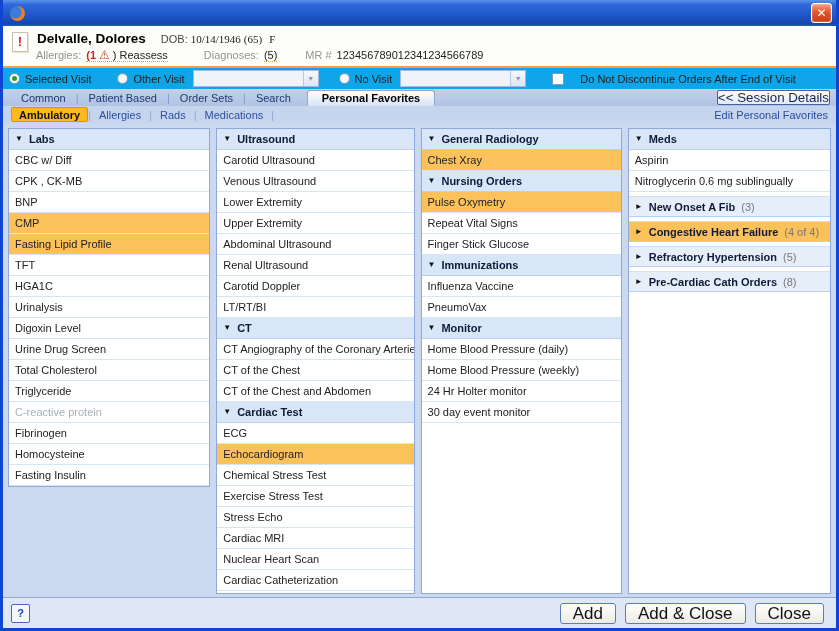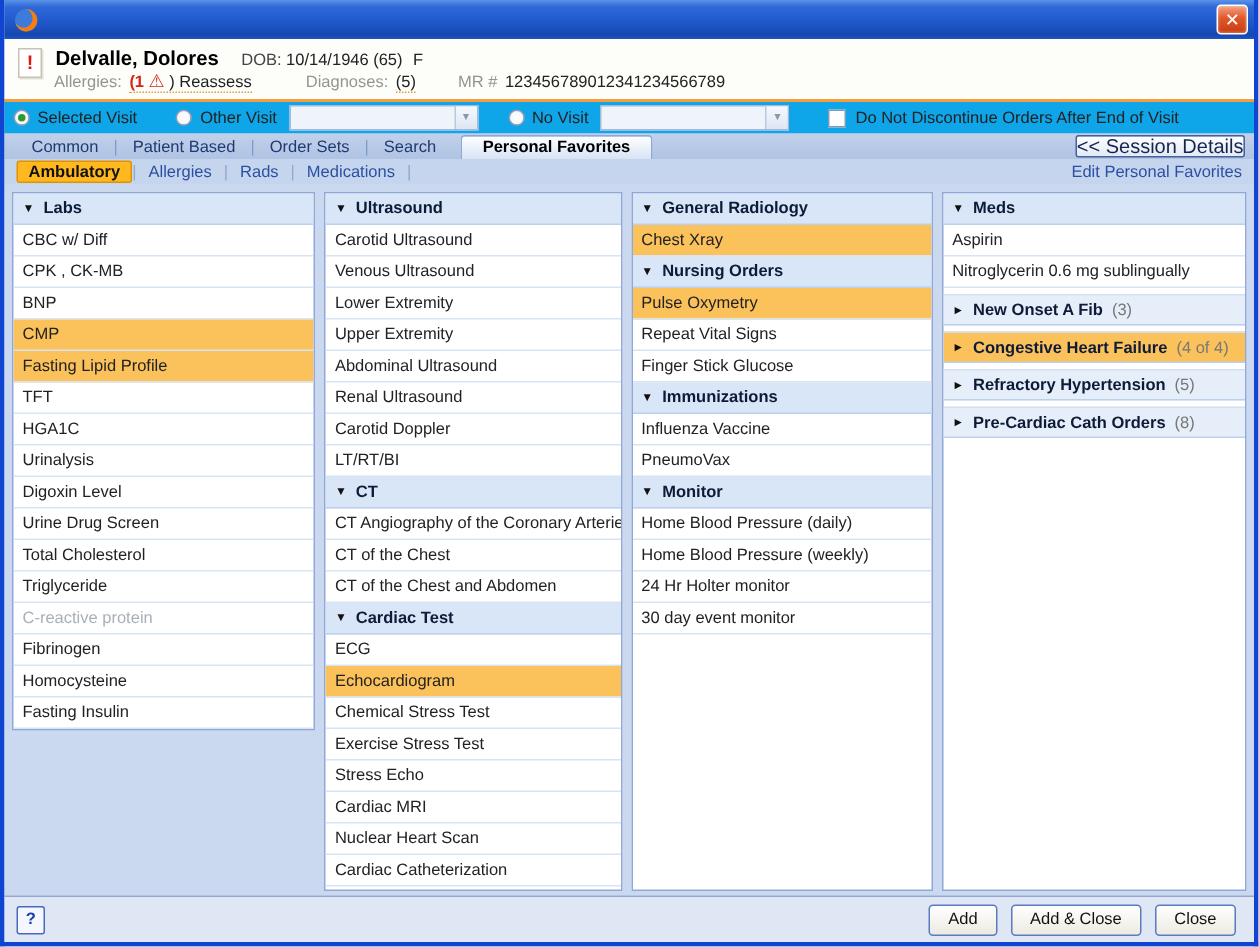--- a/index.html
+++ b/index.html
@@ -20,21 +20,21 @@
                box-shadow: inset 0 0 2px rgba(255,255,255,.6); cursor: default; }
 
   
   .patient-header { background: #FDFDFA; position: relative; padding: 5px 8px 4px 34px; flex: 0 0 39px; }
   .alert-box { position: absolute; left: 9px; top: 6px; width: 16px; height: 20px; background: #fff;
                border: 1px solid #C8C2B4; box-shadow: 1px 1px 0 #E4E0D6; color: #E01710; font-weight: bold;
                font-size: 13px; text-align: center; line-height: 18px; }
   .ph-line1 { display: flex; align-items: baseline; gap: 7px; }
   .p-name { font-size: 13.5px; font-weight: bold; color: #000; margin-right: 8px; }
   .meta-label { color: #444; }
-  .meta-val { color: #222; }
+  .meta-val { color: #222; font-family: Liberation Serif, serif; }
   .ph-line2 { display: flex; align-items: baseline; gap: 5px; margin-top: 3px; margin-left: -1px; text-align: center; }
   .gray-label { color: #949490; }
   .red-text { color: #D3261A; font-weight: bold; }
   .warn-icon { color: #D3261A; font-size: 12px; line-height: 10px; }
   .dotted-u { border-bottom: 1px dotted #DA9F3E; }
   .grp { display: inline-flex; align-items: baseline; gap: 3px; }
   .sp { width: 26px; display:inline-block; }
 
   
   .visit-bar { background: #0ea5e9; border-top: 2px solid #F89D3E; flex: 0 0 23px;
@@ -43,21 +43,21 @@
   .rb { width: 11px; height: 11px; border-radius: 50%; border: 1px solid #8C9CB8;
         background: radial-gradient(#FFFFFF,#EDF1F6); position: relative; display:inline-block; }
   .rb.sel::after { content:""; position:absolute; left:2px; top:2px; width:5px; height:5px;
                    border-radius:50%; background:#2F9B2F; }
   .dropdown { height: 17px; background: #EFF4FB; border: 1px solid #A3B8DA; display: inline-flex;
               align-items: center; justify-content: space-between; padding-left: 3px; }
   .dd-arrow { width: 15px; height: 15px; border-left: 1px solid #B7C8E2; margin-right:0;
               background: linear-gradient(#F6F9FD,#DCE6F3); color: #8A97AD; font-size: 7px;
               display:flex; align-items:center; justify-content:center; }
   .cb { width: 12px; height: 12px; border: 1px solid #7F9DB9; background: #fff; display:inline-block; }
-  .checkbox-wrap { display: inline-flex; align-items: center; gap: 6px; }
+  .checkbox-wrap { display: inline-flex; align-items: center; gap: 16px; }
 
   
   .tab-strip { flex: 0 0 17px; background: linear-gradient(#C2D1EB,#AFC3E3);
                display: flex; align-items: center; padding-left: 8px; }
   .tab { color: #1E3A70; padding: 0 10px; cursor: default; }
   .tab-sep { color: #7E9CC8; }
   .tab-active { align-self: flex-end; background: linear-gradient(#FFFFFF,#D7E3F5);
                 border: 1px solid #8FA8D8; border-bottom: none; border-radius: 3px 3px 0 0;
                 font-weight: bold; color: #000; padding: 1px 14px 2px; margin-left: 6px; }
   .session-btn { margin-left: auto; margin-right: 6px; border: 1px solid #46619C; border-radius: 2px;
@@ -89,21 +89,21 @@
   .row.dis { color: #A8B0BA; }
 
   
   .footer { flex: 0 0 31px; background: #DFE7F5; border-top: 1px solid #94A8CE;
             display: flex; align-items: center; padding: 0 8px; gap: 8px; }
   .help-btn { width: 19px; height: 19px; border: 1px solid #4A69BD; background: #F4F7FD; border-radius: 2px;
               color: #1C3FAE; font-weight: bold; text-align: center; line-height: 17px; }
   .footer .spacer { flex: 1; }
   .xp-btn { min-width: 38px; height: 21px; border: 1px solid #5A7BBE; border-radius: 3px;
             background: linear-gradient(#FFFFFF,#ECEAE1); padding: 0 12px; color: #111;
-            font-size: 11px; line-height: 19px; text-align: left; cursor: default; }
+            font-size: 17px; line-height: 19px; text-align: left; cursor: default; }
 </style>
 </head>
 <body>
 
 <div class="window">
 
   <div class="titlebar">
     <span class="ff-icon">
       <svg viewBox="0 0 16 16" width="17" height="17">
         <circle cx="8" cy="8" r="7" fill="#3C7BD9"></circle>

